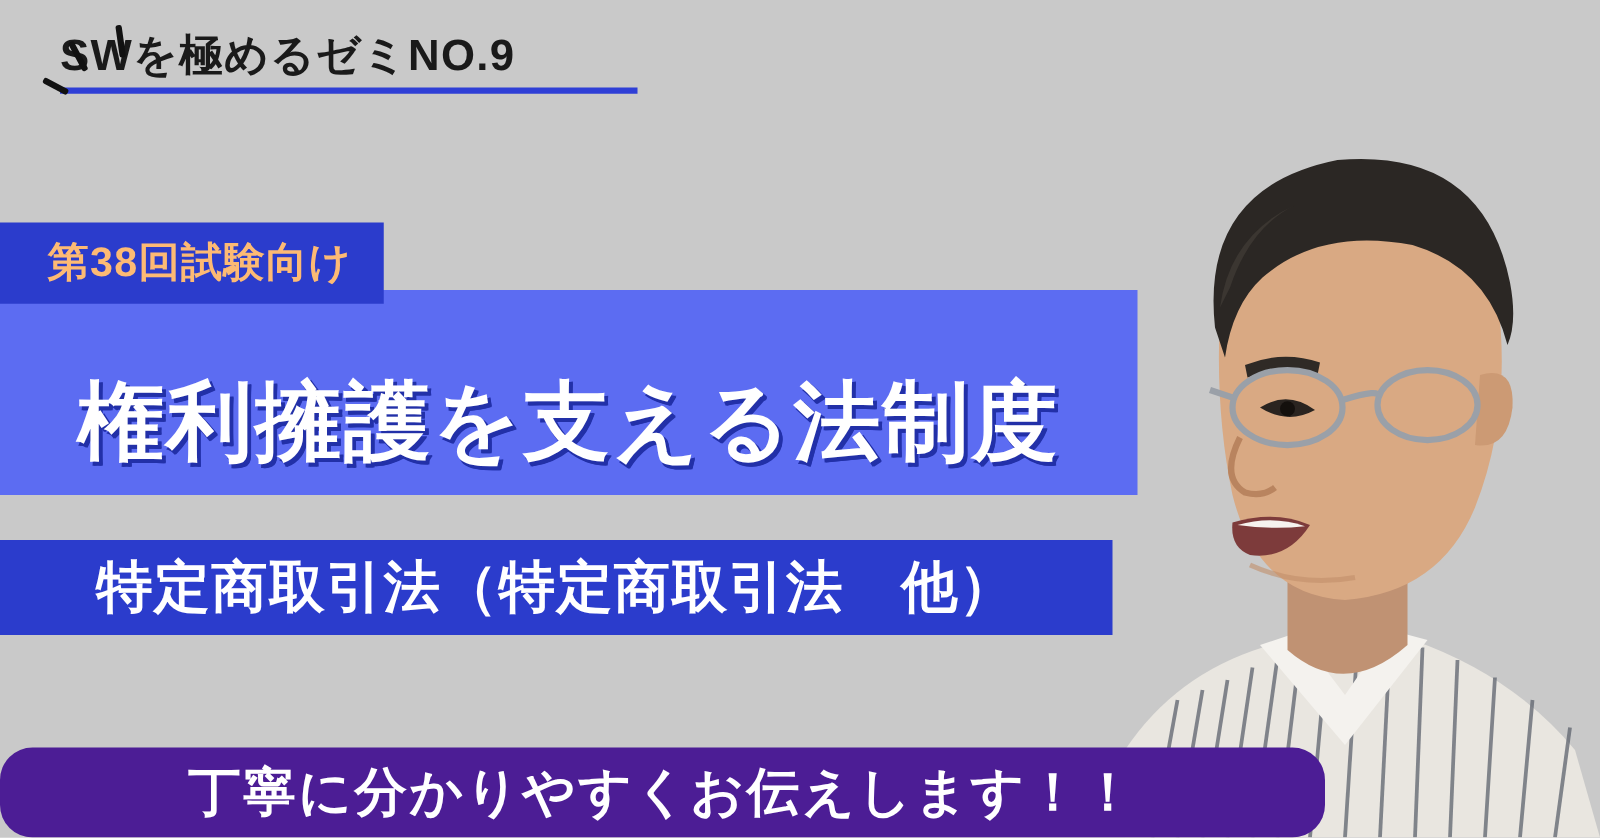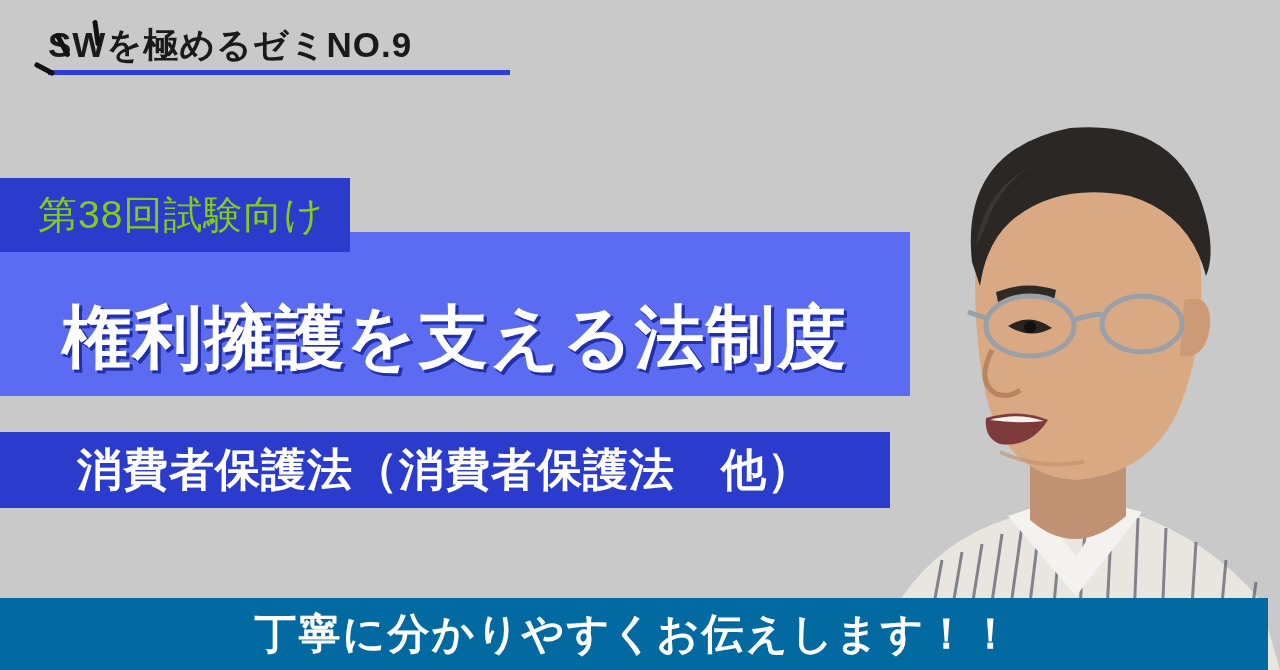--- a/index.html
+++ b/index.html
@@ -61,23 +61,23 @@
   .spark1 { left: 12px;  top: 8px;  width: 5px; height: 26px; transform: rotate(-28deg); }
   .spark2 { left: 46px;  top: -4px; width: 5px; height: 26px; transform: rotate(-8deg);  }
   .spark3 { left: -6px;  top: 34px; width: 5px; height: 22px; transform: rotate(-62deg); }
 
   
   .exam-badge {
     position: absolute;
     left: 0;
     top: 178px;
     background: #2b3ccc;
-    color: #84cc16;
-    font-size: 39px;
-    font-weight: normal;
+    color: #fdba74;
+    font-size: 33px;
+    font-weight: bold;
     letter-spacing: 1px;
     padding: 10px 26px 10px 38px;
     z-index: 4;
     white-space: nowrap;
   }
 
   
   .title-band {
     position: absolute;
     left: 0;
@@ -133,27 +133,28 @@
     letter-spacing: 1px;
     z-index: 5;
     white-space: nowrap;
   }
 
   
   .bottom-banner {
     position: absolute;
     left: 0;
     bottom: 0;
-    width: 1268px;
+    width: 1060px;
     height: 72px;
-    background: #0369a1;
+    background: #4c1d95;
     z-index: 6;
     display: flex;
     align-items: center;
     justify-content: center;
+    border-radius: 26px;
   }
   .bottom-text {
     color: #ffffff;
     font-size: 42px;
     font-weight: bold;
     letter-spacing: 2px;
     white-space: nowrap;
   }
 </style>
 </head>
@@ -228,19 +229,19 @@
     <div class="series-label-text">SWを極めるゼミNO.9</div>
     <div class="series-underline"></div>
   </div>
 
   <div class="exam-badge">第38回試験向け</div>
 
   <div class="title-band"></div>
   <div class="title-text">権利擁護を支える法制度</div>
 
   <div class="sub-band"></div>
-  <div class="sub-text">消費者保護法（消費者保護法　他）</div>
+  <div class="sub-text">特定商取引法（特定商取引法　他）</div>
 
   <div class="bottom-banner">
     <span class="bottom-text">丁寧に分かりやすくお伝えします！！</span>
   </div>
 
 </div>
 
 </body></html>

